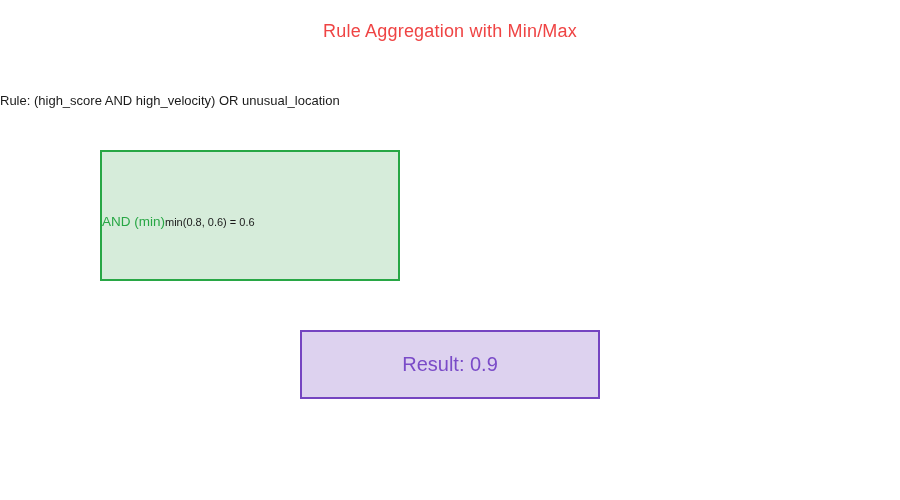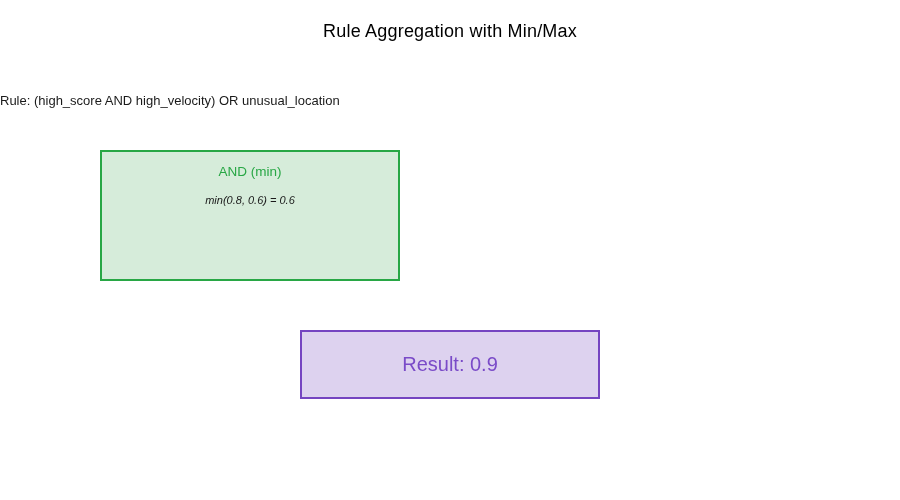--- a/index.html
+++ b/index.html
@@ -15,42 +15,42 @@
     font-family: "Liberation Sans", sans-serif;
     overflow: hidden;
   }
   .fig-title {
     position: absolute;
     top: 21px;
     left: 0;
     width: 900px;
     text-align: center;
     font-size: 18px;
-    color: #000000;
+    color: #ef4444;
     letter-spacing: 0.2px;
   }
   .fig-subtitle {
     position: absolute;
     top: 93px;
     left: 0;
     width: 900px;
     text-align: left;
     font-size: 13px;
     color: #1a1a1a;
   }
   .node {
     position: absolute;
     top: 150px;
     width: 296px;
     height: 127px;
     border-width: 2px;
     border-style: solid;
     box-sizing: content-box;
     display: flex;
-    flex-direction: column;
+    flex-direction: row;
     align-items: center;
   }
   .node-and {
     left: 100px;
     background: #d6ecda;
     border-color: #28a745;
   }
   .node-or {
     left: 500px;
     background: #d3eaf1;
@@ -61,21 +61,20 @@
     font-size: 13.5px;
     line-height: 17px;
   }
   .node-and .node-label { color: #28a745; }
   .node-or  .node-label { color: #29abc4; }
   .node-formula {
     margin-top: 13px;
     font-size: 11px;
     line-height: 14px;
     color: #1a1a1a;
-    font-style: italic;
   }
   .result-box {
     position: absolute;
     left: 300px;
     top: 330px;
     width: 296px;
     height: 65px;
     border: 2px solid #7545c1;
     background: #ddd2ef;
     display: flex;

